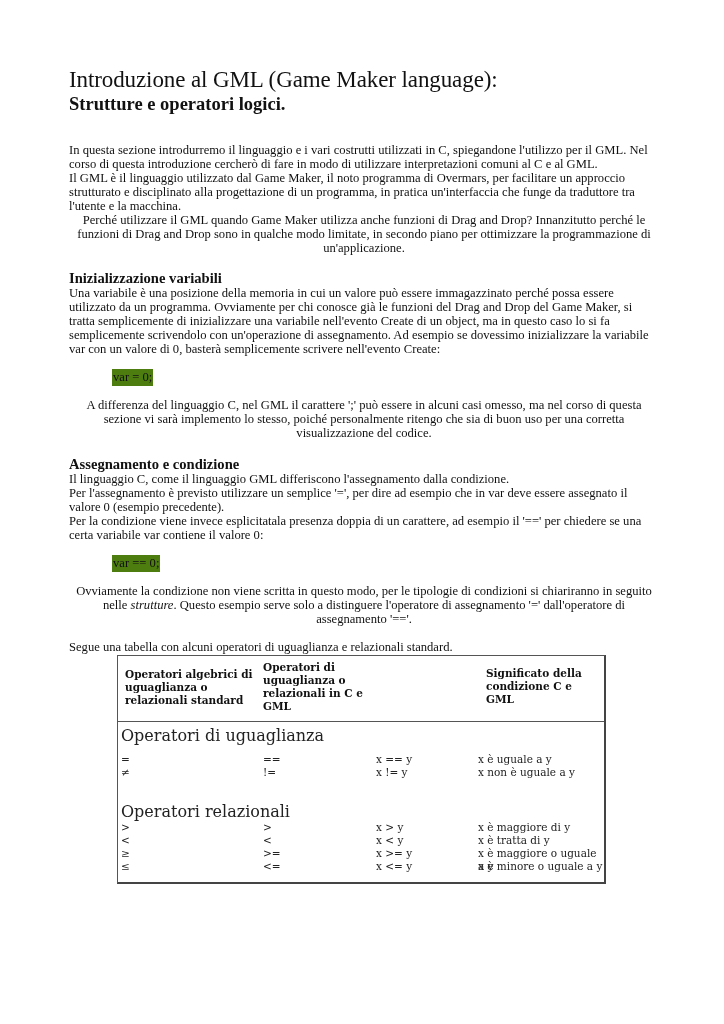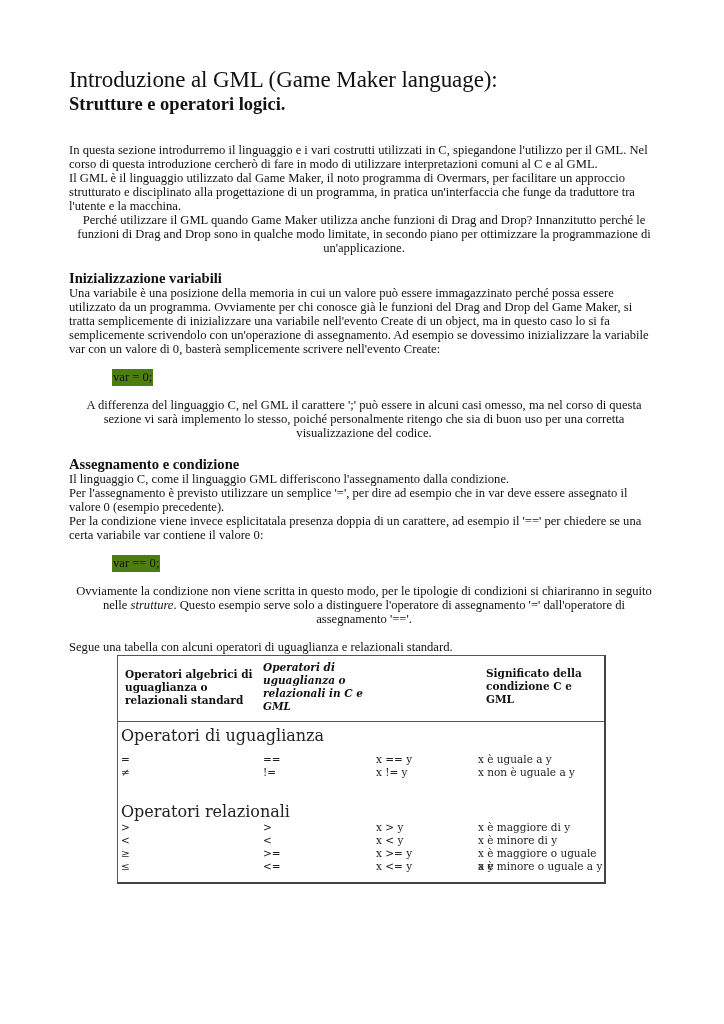--- a/index.html
+++ b/index.html
@@ -14,21 +14,21 @@
   .code { margin: 14px 0 14px 43px; font-size: 12.6px; line-height: 14px; }
   .code span { background: #4d7c0f; padding: 1px 1px 2px 1px; text-align: right; }
   em { font-style: italic; }
 
   .op-table { position: absolute; left: 117px; top: 655px; width: 489px; height: 229px;
               border: 1px solid #555; border-right: 2px solid #444; border-bottom: 2px solid #444;
               box-sizing: border-box; font-family: "DejaVu Serif", "Liberation Serif", serif; }
   .op-head { position: absolute; left: 0; top: 0; width: 100%; height: 65px; border-bottom: 1px solid #555; }
   .hcell { position: absolute; font-size: 10.5px; font-weight: bold; line-height: 13px; color: #111; }
   .h0 { left: 7px; top: 12px; width: 135px; }
-  .h1 { left: 145px; top: 5px; width: 110px; font-style: italic; }
+  .h1 { left: 145px; top: 5px; width: 110px; }
   .h2 { left: 258px; top: 11px; width: 105px; }
   .h3 { left: 368px; top: 11px; width: 115px; }
   .op-body { position: absolute; left: 0; top: 66px; width: 100%; }
   .group-label { position: absolute; left: 3px; font-size: 16px; color: #222; }
   .row { position: absolute; left: 0; width: 100%; height: 13px; font-size: 10.5px; color: #222; line-height: 13px; }
   .c0 { position: absolute; left: 3px; }
   .c1 { position: absolute; left: 145px; }
   .c2 { position: absolute; left: 258px; }
   .c3 { position: absolute; left: 360px; }
 </style>
@@ -84,21 +84,21 @@
     <div class="row" style="top:99px">
       <span class="c0">&gt;</span>
       <span class="c1">&gt;</span>
       <span class="c2">x &gt; y</span>
       <span class="c3">x è maggiore di y</span>
     </div>
     <div class="row" style="top:112px">
       <span class="c0">&lt;</span>
       <span class="c1">&lt;</span>
       <span class="c2">x &lt; y</span>
-      <span class="c3">x è minore di y</span>
+      <span class="c3">x è tratta di y</span>
     </div>
     <div class="row" style="top:125px">
       <span class="c0">≥</span>
       <span class="c1">&gt;=</span>
       <span class="c2">x &gt;= y</span>
       <span class="c3">x è maggiore o uguale a y</span>
     </div>
     <div class="row" style="top:138px">
       <span class="c0">≤</span>
       <span class="c1">&lt;=</span>

